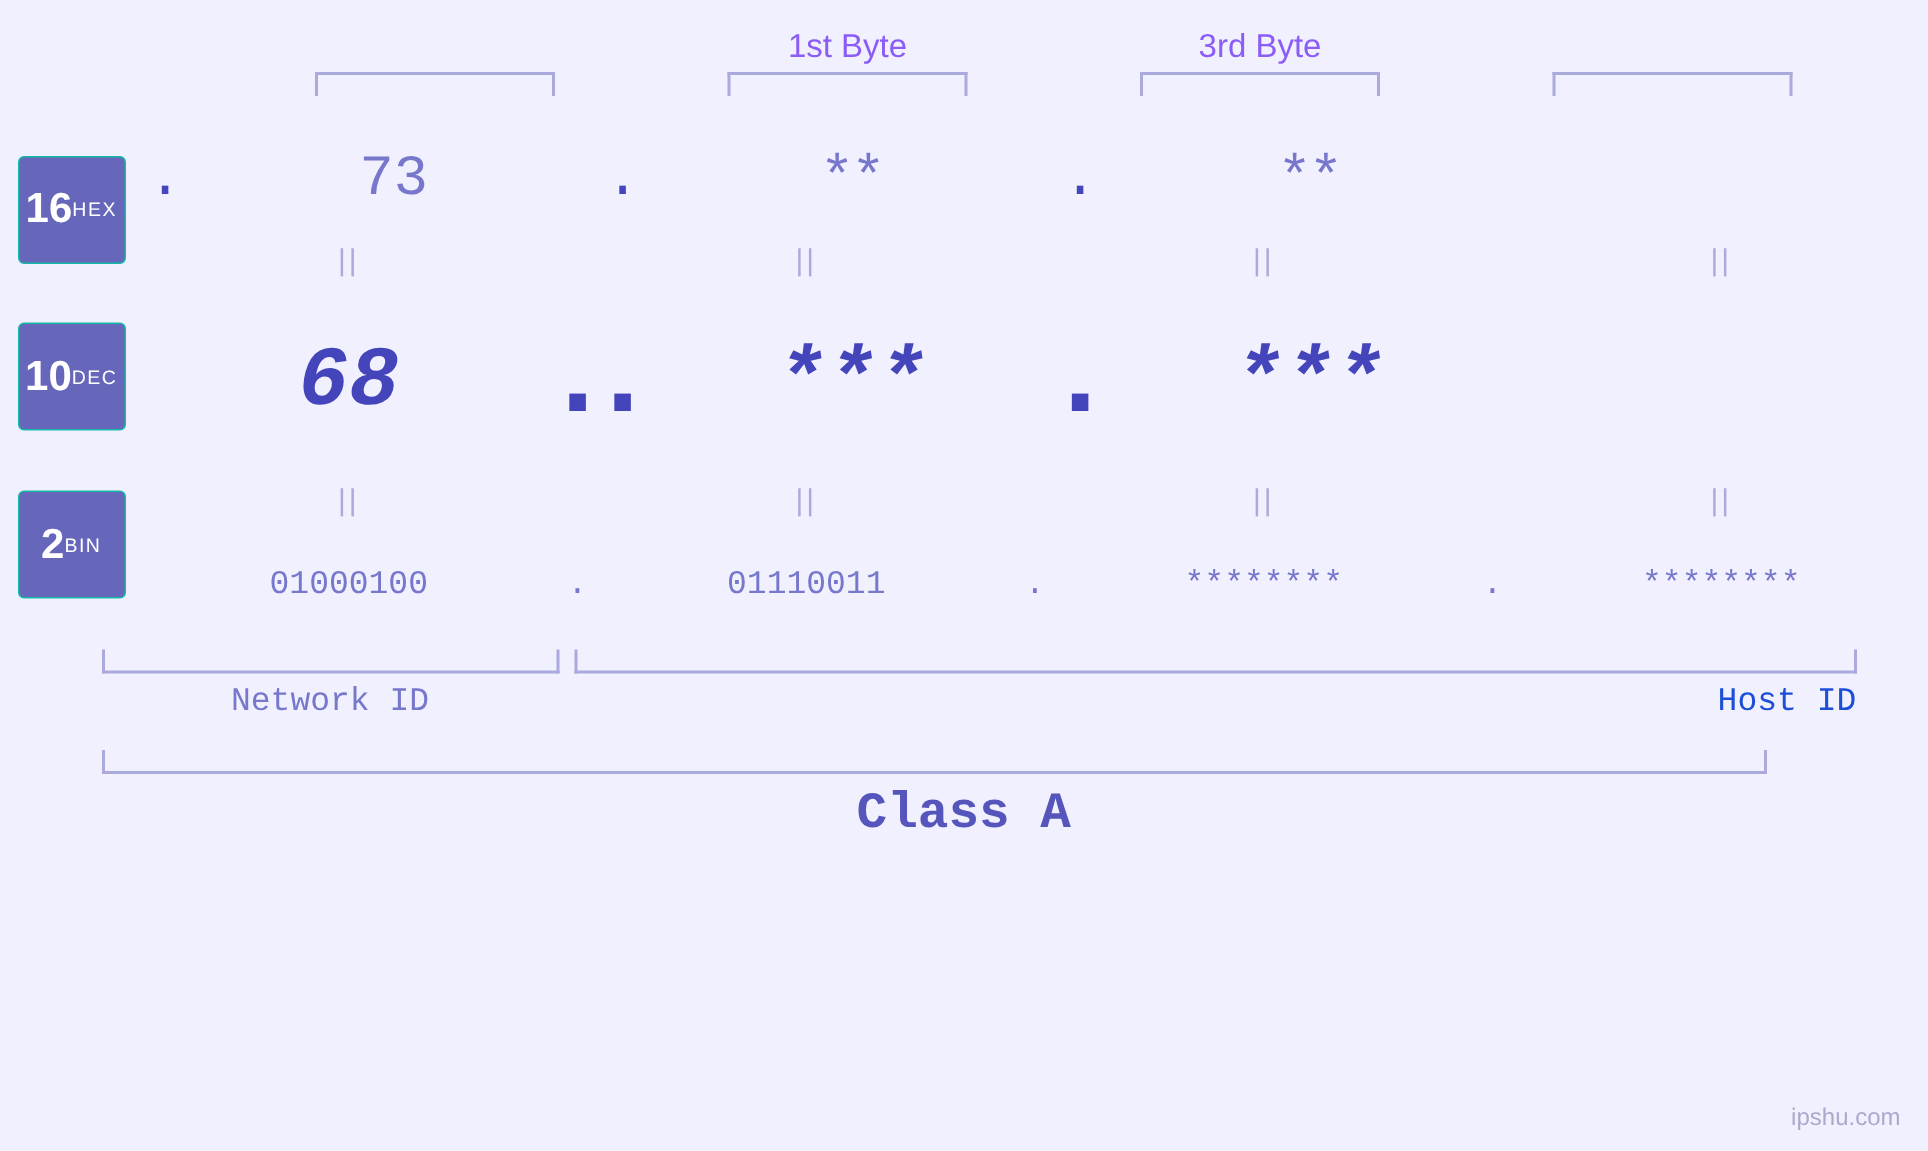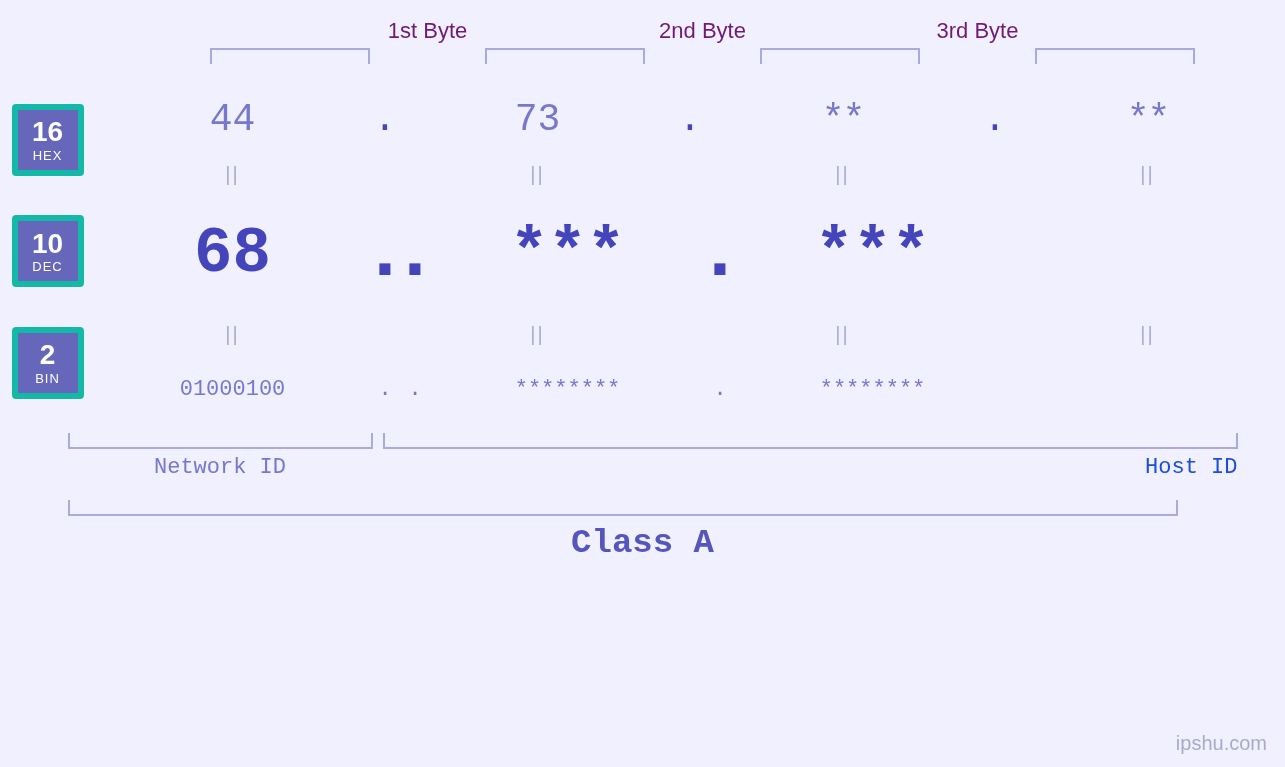--- a/index.html
+++ b/index.html
@@ -27,21 +27,21 @@
       display: flex;
       justify-content: center;
       width: 100%;
       padding-top: 18px;
       margin-left: 120px;
     }
 
     .byte-header {
       width: 275px;
       text-align: center;
-      color: #701a75;
+      color: #8b5cf6;
       font-size: 22px;
       font-family: Arial, sans-serif;
     }
 
     
     .brackets-row {
       display: flex;
       justify-content: center;
       width: 100%;
       margin-left: 120px;
@@ -77,24 +77,24 @@
       flex-direction: column;
       align-items: center;
       justify-content: space-around;
       padding: 10px 0;
     }
 
     .base-badge {
       width: 72px;
       height: 72px;
       background-color: #6666bb;
-      border: 6px solid #14b8a6;
+      border: 1px solid #14b8a6;
       border-radius: 4px;
       display: flex;
-      flex-direction: column;
+      flex-direction: row;
       align-items: center;
       justify-content: center;
       color: white;
       font-family: Arial, sans-serif;
     }
 
     .base-number {
       font-size: 28px;
       font-weight: bold;
       line-height: 1.1;
@@ -126,24 +126,25 @@
       justify-content: center;
     }
 
     .hex-row .value {
       font-size: 38px;
       color: #7777cc;
       font-family: 'Courier New', Courier, monospace;
     }
 
     .dec-row .value {
-      font-size: 64px;
+      font-size: 56px;
       font-weight: bold;
       color: #4444bb;
       font-family: 'Courier New', Courier, monospace;
+      font-style: italic;
     }
 
     .bin-row .value {
       font-size: 22px;
       color: #7777cc;
       font-family: 'Courier New', Courier, monospace;
     }
 
     .dot-separator {
       color: #4444bb;
@@ -174,36 +175,35 @@
       font-family: Arial, sans-serif;
       letter-spacing: 2px;
     }
 
     
     .watermark {
       position: absolute;
       bottom: 12px;
       right: 18px;
       color: #aaaacc;
-      font-size: 20px;
+      font-size: 16px;
       font-family: Arial, sans-serif;
     }
 
     .asterisk-val {
       letter-spacing: -2px;
     }
   </style>
 </head>
 <body>
 
 <div class="main-container">
 
   <div class="byte-headers">
     <div class="byte-header">1st Byte</div>
-    <div class="byte-header">2nd Byte</div>
     <div class="byte-header">3rd Byte</div>
   </div>
 
   <div class="brackets-row">
     <div class="bracket-cell">
       <div class="bracket"></div>
     </div>
     <div class="bracket-cell">
       <div class="bracket"></div>
     </div>
@@ -228,23 +228,20 @@
       </div>
       <div class="base-badge">
         <span class="base-number">2</span>
         <span class="base-label">BIN</span>
       </div>
     </div>
 
     <div class="data-rows">
 
       <div class="data-row hex-row" style="height:80px; margin-top:5px;">
-        <div class="data-cell">
-          <span class="value">44</span>
-        </div>
         <div class="dot-separator" style="width:30px;">.</div>
         <div class="data-cell">
           <span class="value">73</span>
         </div>
         <div class="dot-separator" style="width:30px;">.</div>
         <div class="data-cell">
           <span class="value asterisk-val">**</span>
         </div>
         <div class="dot-separator" style="width:30px;">.</div>
         <div class="data-cell">
@@ -285,20 +282,23 @@
         <div class="equals-cell">||</div>
         <div style="width:30px;"></div>
         <div class="equals-cell">||</div>
       </div>
 
       <div class="data-row bin-row" style="height:80px;">
         <div class="data-cell">
           <span class="value">01000100</span>
         </div>
         <div class="dot-separator" style="width:30px; font-size:22px; color:#7777cc;">.</div>
+        <div class="data-cell">
+          <span class="value">01110011</span>
+        </div>
         <div class="dot-separator" style="width:30px; font-size:22px; color:#7777cc;">.</div>
         <div class="data-cell">
           <span class="value">********</span>
         </div>
         <div class="dot-separator" style="width:30px; font-size:22px; color:#7777cc;">.</div>
         <div class="data-cell">
           <span class="value">********</span>
         </div>
       </div>
 

